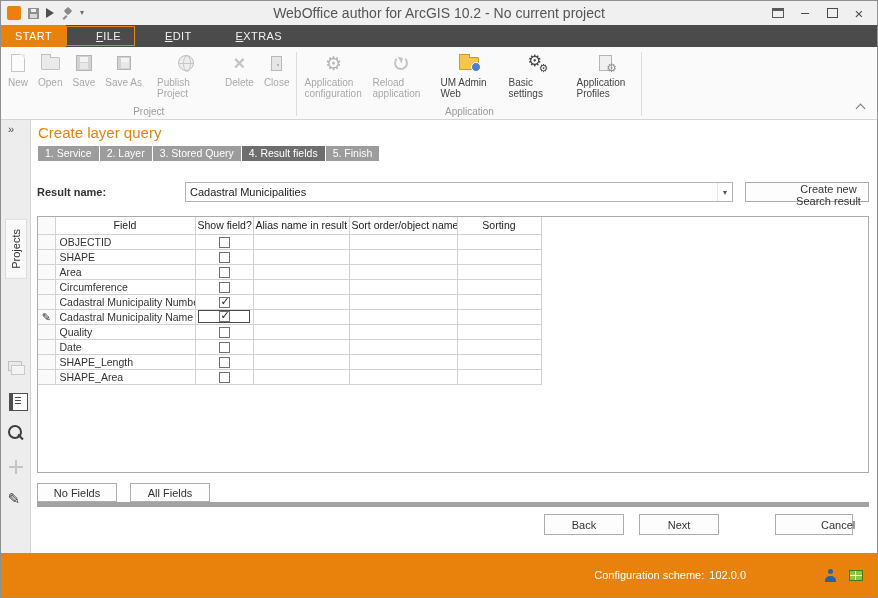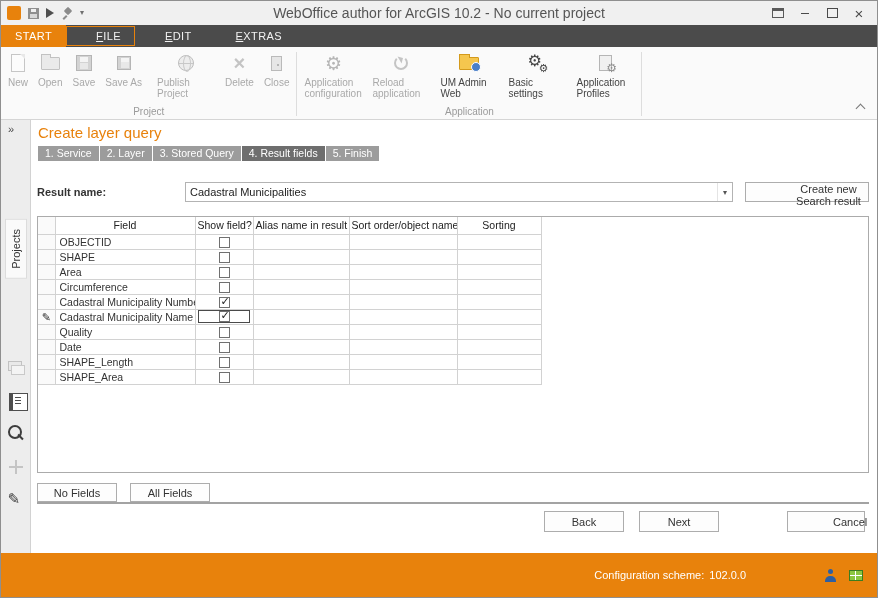--- a/index.html
+++ b/index.html
@@ -121,25 +121,25 @@
   .pencil { display:inline-block; width:11px; height:12px; }
   .pencil.on::after { content:"✎"; font-size:11px; color:#2f2f2f; line-height:1; }
   .cb { display:inline-block; width:11px; height:11px; border:1px solid #707070; background:#fff; position:relative; vertical-align:middle; }
   .cb.on::after { content:"✓"; position:absolute; left:1px; top:-3px; font-size:11px; font-weight:bold; color:#1a1a1a; }
   .editorbox { display:inline-flex; align-items:center; justify-content:center; vertical-align:middle; }
   .editorbox.on { width:52px; height:13px; border:1px solid #4a4a4a; background:#fff; }
 
   .fields-btns { display:flex; gap:13px; margin-top:10px; }
   .fbtn { width:80px; height:19px; }
 
-  .footer { margin-top:auto; margin-bottom:20px; height:32px; border-top:2px solid #a3a3a3; position:relative; }
+  .footer { margin-top:auto; margin-bottom:20px; height:32px; border-top:5px solid #a3a3a3; position:relative; }
   .nav-btn { position:absolute; top:7px; width:80px; height:21px; }
   .btn-back { right:245px; }
   .btn-next { right:150px; }
-  .btn-cancel { right:4px; width:78px;padding-left:45px; }
+  .btn-cancel { right:16px; width:78px;padding-left:45px; }
 
   
   .statusbar { height:44px; background:var(--accent,#e8820c); flex:0 0 auto; display:flex; align-items:center; color:#fff; padding:0 14px; font-size:11px; }
   .status-text { margin-left:auto; display:flex; gap:5px; }
   .status-icons { margin-left:78px; display:flex; gap:12px; align-items:center; }
   .s-user { width:13px; height:13px; position:relative; }
   .s-user::before { content:""; position:absolute; top:0; left:4px; width:5px; height:5px; border-radius:50%; background:#2e5fa3; }
   .s-user::after { content:""; position:absolute; bottom:0; left:1px; width:11px; height:6px; border-radius:5px 5px 0 0; background:#2e5fa3; }
   .s-conn { width:14px; height:11px; background:#8cc63f; border:1px solid #3c7d1f; position:relative; }
   .s-conn::before { content:""; position:absolute; left:0; top:4px; width:12px; height:1px; background:#fff; }

